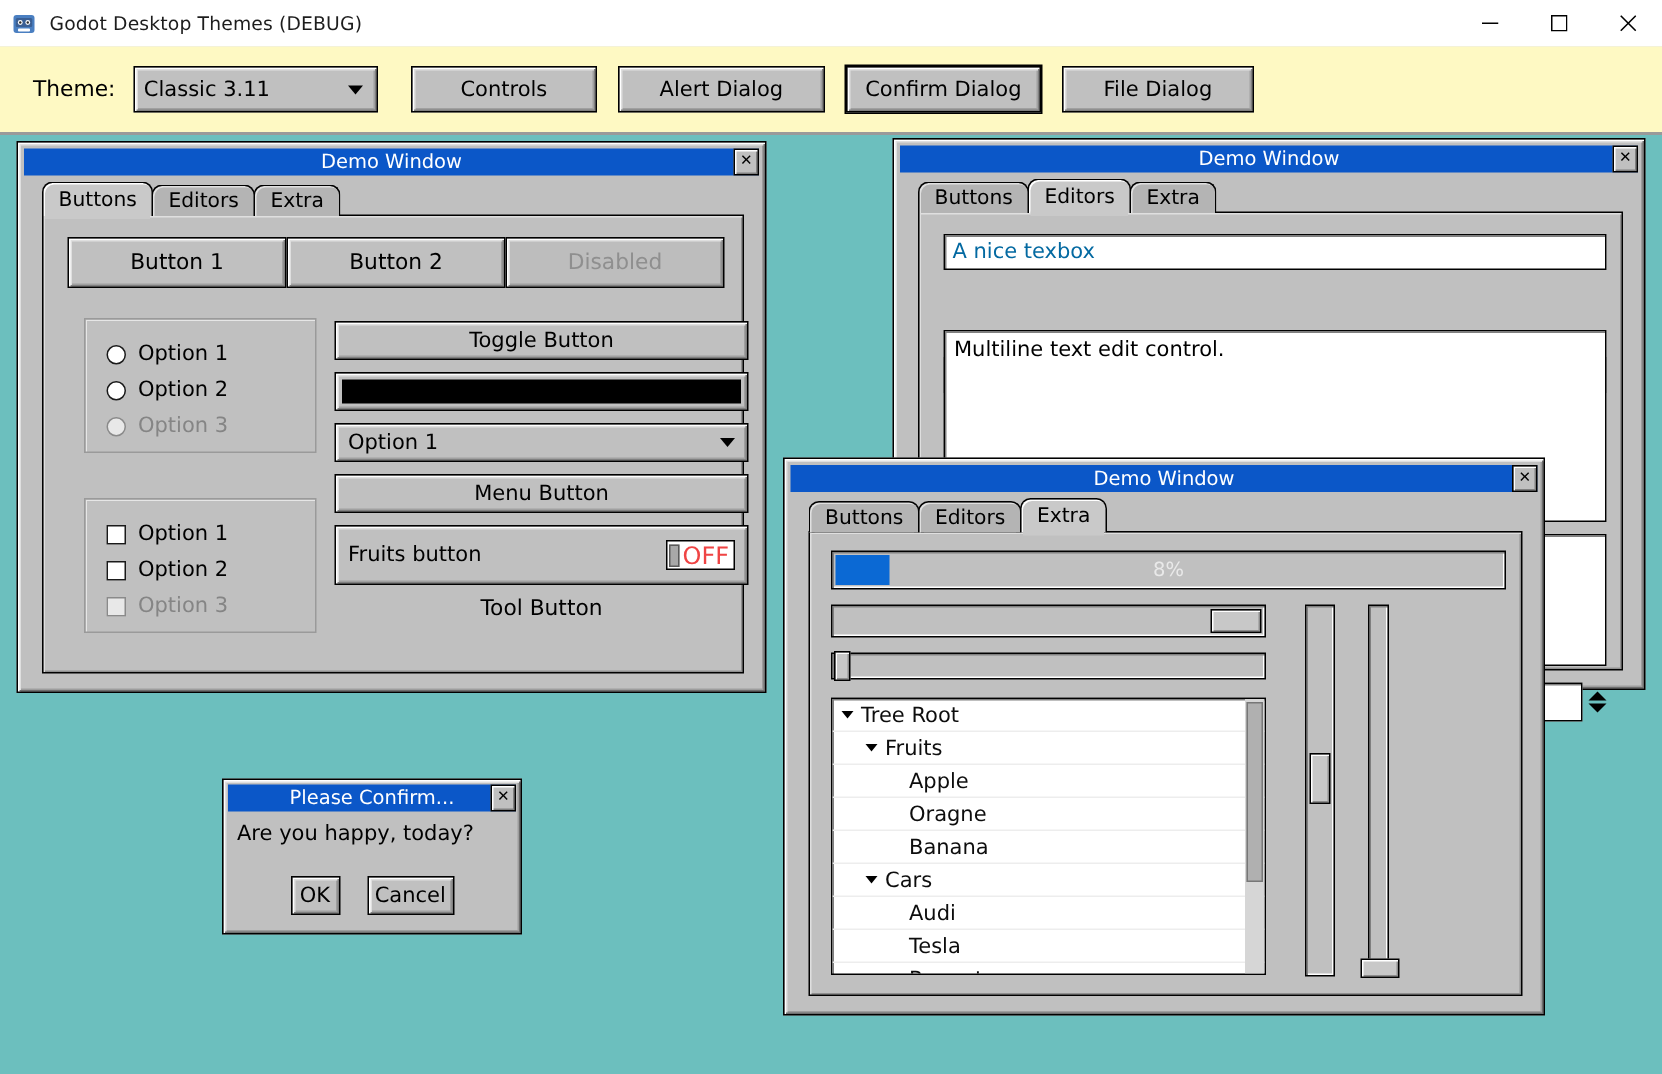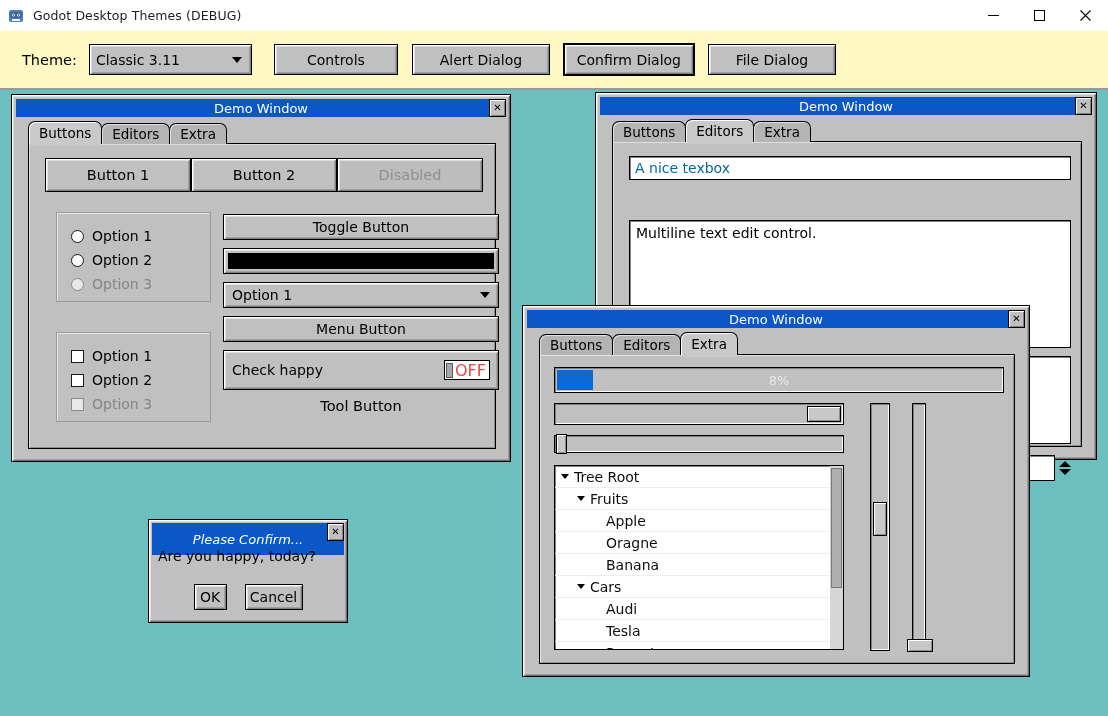--- a/index.html
+++ b/index.html
@@ -321,21 +321,21 @@
         </div>
 
         <div class="btn3d" style="position:absolute;left:194px;top:138px;width:276px;height:26px;justify-content:flex-start;padding:0 8px;">
           <span>Option 1</span>
           <span class="caret-dn" style="position:absolute;right:8px;top:50%;transform:translateY(-50%);"></span>
         </div>
 
         <div class="btn3d" style="position:absolute;left:194px;top:172px;width:276px;height:26px;font-size:14px">Menu Button</div>
 
         <div class="btn3d" style="position:absolute;left:194px;top:206px;width:276px;height:40px;justify-content:space-between;padding:0 8px;">
-          <span style="font-size:14px">Check happy</span>
+          <span style="font-size:14px">Fruits button</span>
           <span style="display:flex;align-items:center;height:20px;border:1.5px solid #000;background:#fff;box-sizing:border-box;">
             <span style="width:7px;height:15px;background:#a8a8a8;border:1px solid #5a5a5a;margin:0 1px;box-sizing:border-box;"></span>
             <span style="font-size:16px;padding:0 3px 0 1px;color:#ef4444;">OFF</span>
           </span>
         </div>
 
         <div class="toolbtn" style="position:absolute;left:194px;top:254px;width:276px;">Tool Button</div>
       </div>
     </div>
   </div>
@@ -442,21 +442,21 @@
         </div>
 
         <div class="vslider" style="position:absolute;left:372px;top:48px;height:248px;">
           <div class="grab" style="bottom:-2px;"></div>
         </div>
       </div>
     </div>
   </div>
 
   <div class="cdlg" style="left:148px;top:519px;width:200px;height:104px;">
-    <div class="win-tb" style="left:3px;top:3px;right:3px;height:32px;font-style:italic;">
+    <div class="win-tb" style="left:3px;top:3px;right:3px;height:18px;">
       <span>Please Confirm...</span>
       <div class="win-close">✕</div>
     </div>
     <div style="position:absolute;left:9px;top:28px;font-size:14px;color:#000;">Are you happy, today?</div>
     <div style="position:absolute;left:0;right:0;top:64px;display:flex;justify-content:center;gap:18px;">
       <div class="btn3d" style="width:33px;height:26px;">OK</div>
       <div class="btn3d" style="width:58px;height:26px;">Cancel</div>
     </div>
   </div>
 

